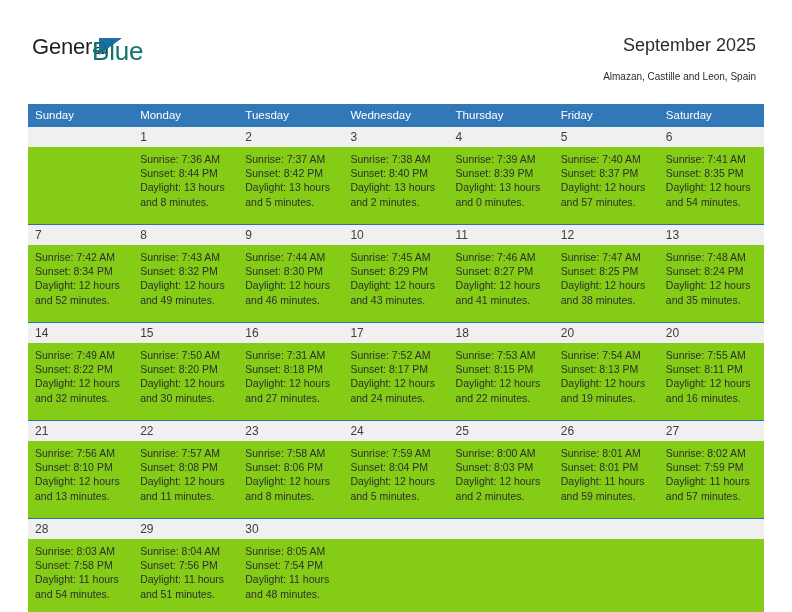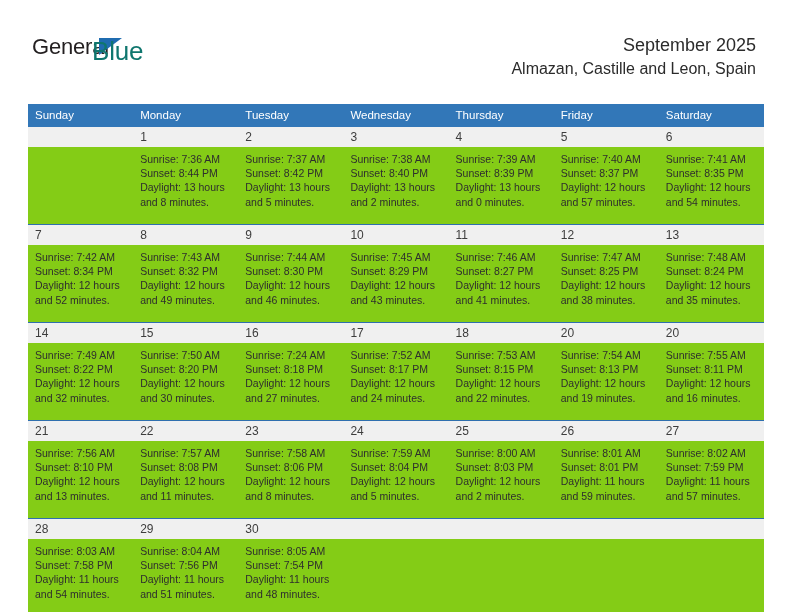--- a/index.html
+++ b/index.html
@@ -71,21 +71,22 @@
     text-align: right;
   }
   .cal-title {
     font-size: 18px;
     font-weight: normal;
     color: #2b2b2b;
     line-height: 30px;
     white-space: nowrap;
   }
   .cal-subtitle {
-    font-size: 16px;
+    margin-top: 8px;
+    font-size: 10px;
     color: #2b2b2b;
     line-height: 17px;
     white-space: nowrap;
   }
 
   
   .calendar {
     position: absolute;
     left: 28px;
     top: 104px;
@@ -293,21 +294,21 @@
             <div class="info-line">Sunrise: 7:49 AM</div>
             <div class="info-line">Sunset: 8:22 PM</div>
             <div class="info-daylight">Daylight: 12 hours and 32 minutes.</div>
           </td>
           <td>
             <div class="info-line">Sunrise: 7:50 AM</div>
             <div class="info-line">Sunset: 8:20 PM</div>
             <div class="info-daylight">Daylight: 12 hours and 30 minutes.</div>
           </td>
           <td>
-            <div class="info-line">Sunrise: 7:24 AM</div>
+            <div class="info-line">Sunrise: 7:31 AM</div>
             <div class="info-line">Sunset: 8:18 PM</div>
             <div class="info-daylight">Daylight: 12 hours and 27 minutes.</div>
           </td>
           <td>
             <div class="info-line">Sunrise: 7:52 AM</div>
             <div class="info-line">Sunset: 8:17 PM</div>
             <div class="info-daylight">Daylight: 12 hours and 24 minutes.</div>
           </td>
           <td>
             <div class="info-line">Sunrise: 7:53 AM</div>

